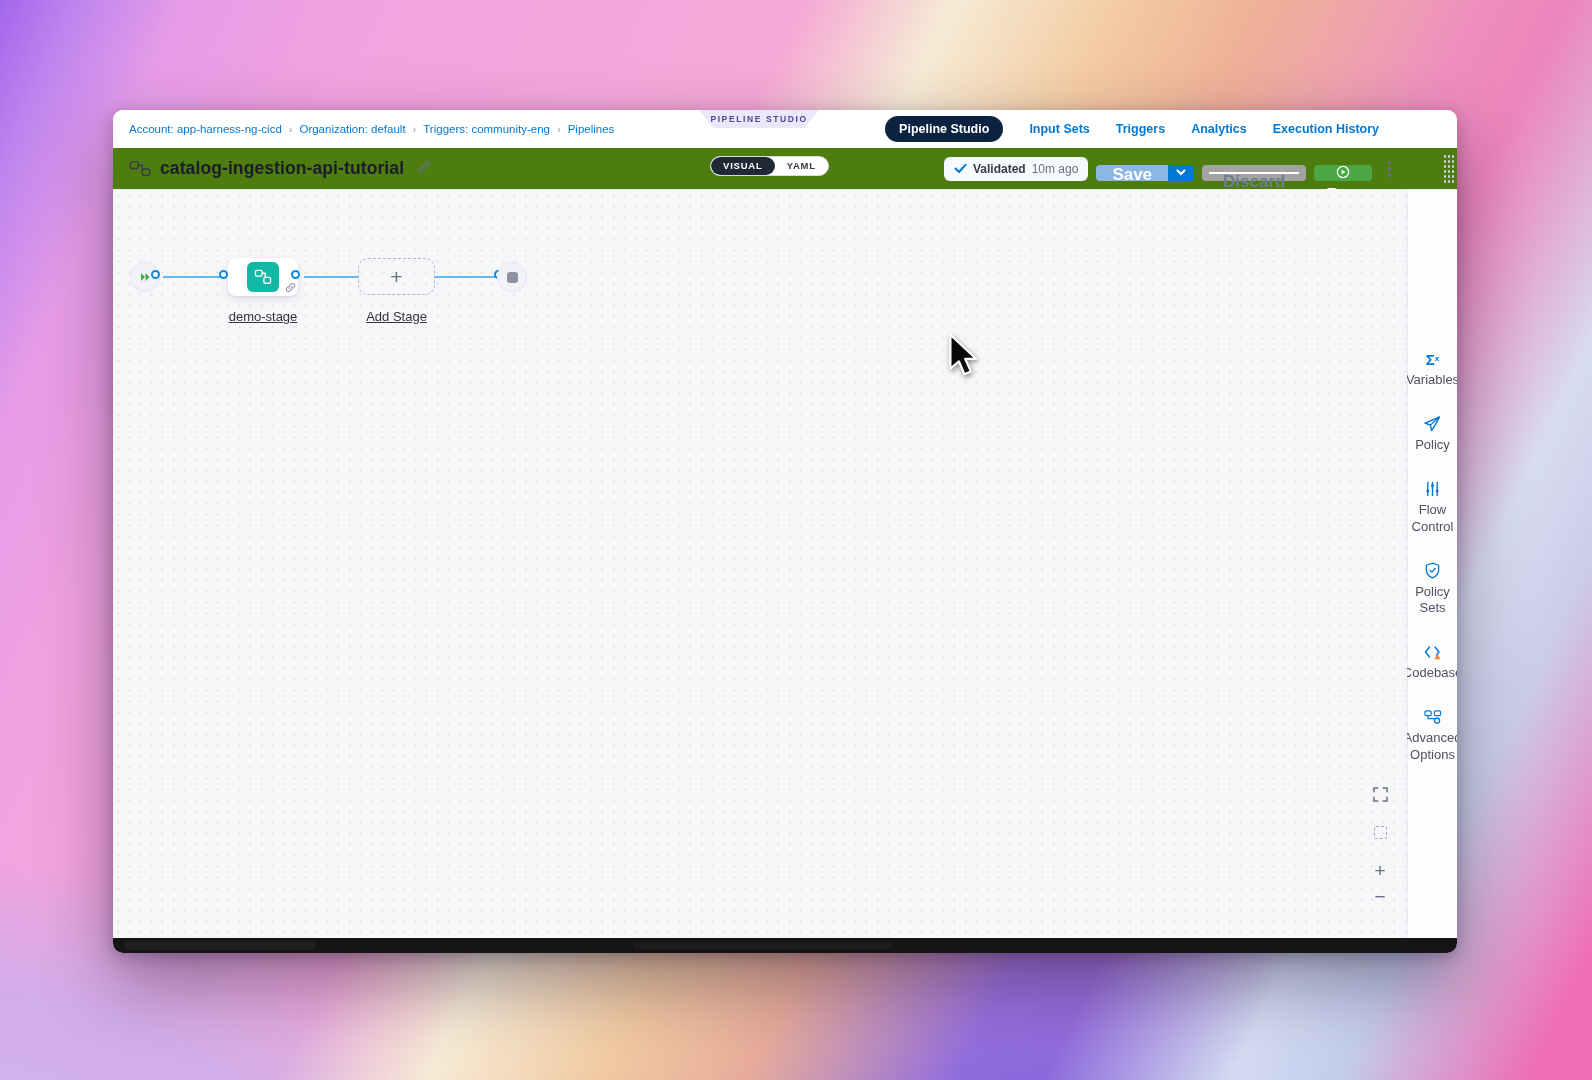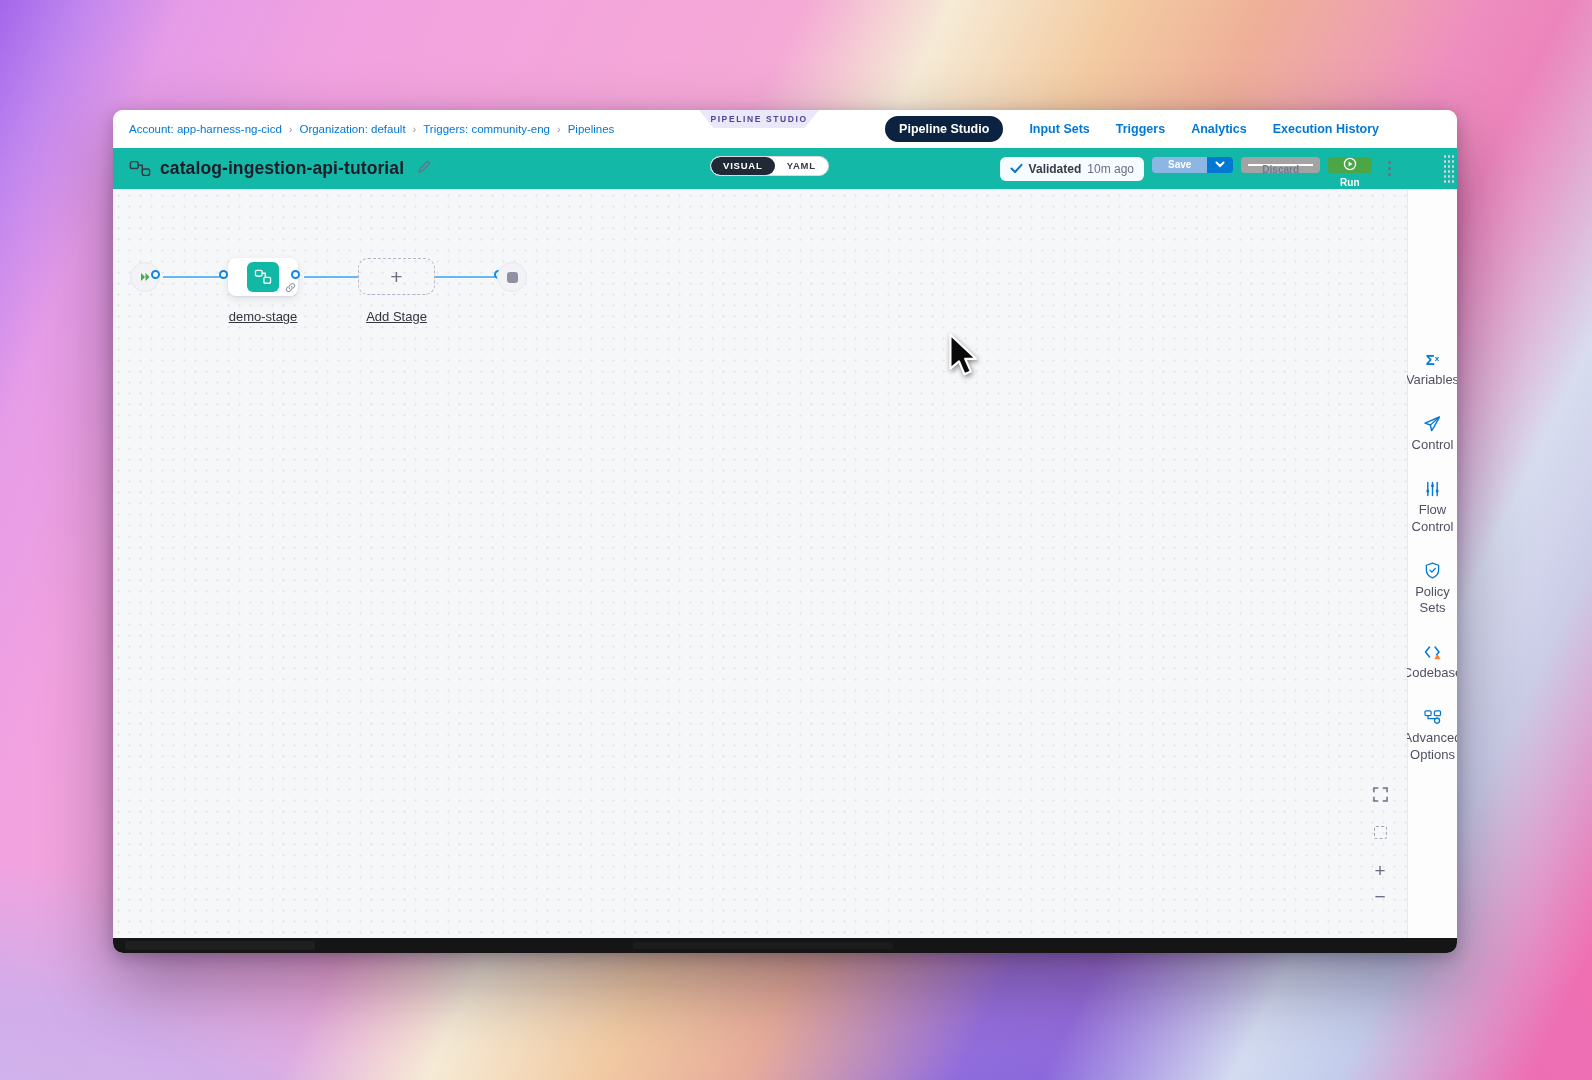--- a/index.html
+++ b/index.html
@@ -29,36 +29,36 @@
   .breadcrumb .sep{color:#9293ab;font-size:11px;}
   .studio-badge{position:absolute;left:586px;top:0;width:120px;height:18px;
     background:#e9e7f8;color:#4d4694;font-size:8.5px;font-weight:700;letter-spacing:1.6px;
     display:flex;align-items:center;justify-content:center;
     clip-path:polygon(0 0,100% 0,88% 100%,12% 100%);}
   .topnav{margin-left:auto;display:flex;align-items:center;gap:26px;padding-right:78px;font-size:12.5px;font-weight:700;}
   .topnav a{color:#0278d5;text-decoration:none;cursor:pointer;white-space:nowrap;}
   .topnav a.active{background:#0b2240;color:#fff;border-radius:999px;padding:6px 14px;}
 
   
-  .toolbar{position:relative;height:42px;background:#14b8a6;border-bottom:1px solid #ebecf2;
+  .toolbar{position:relative;height:42px;background:#4d7c0f;border-bottom:1px solid #ebecf2;
     display:flex;align-items:center;flex:0 0 auto;padding:0 60px 0 16px;}
   .titlegrp{display:flex;align-items:center;gap:9px;}
   .pipe-ic{display:flex;color:#383946;}
   h1.ptitle{font-size:17.5px;font-weight:700;color:#1c1c28;margin:0;letter-spacing:.1px;}
   .editbtn{background:none;border:none;padding:2px;margin-left:2px;cursor:pointer;display:flex;color:#6b6d85;}
   .toggle{position:absolute;left:597px;top:8px;display:flex;border:1px solid #d9dae5;border-radius:999px;background:#fff;overflow:hidden;height:20px;}
   .toggle .seg{border:none;background:transparent;font-size:9.5px;font-weight:700;letter-spacing:.8px;
     color:#383946;padding:0 12px;cursor:pointer;font-family:inherit;line-height:18px;}
   .toggle .seg.active{background:#202a36;color:#fff;border-radius:999px;}
-  .tb-right{margin-left:auto;display:flex;align-items:flex-start;gap:8px;}
+  .tb-right{margin-left:auto;display:flex;align-items:flex-end;gap:8px;}
   .validated{display:flex;align-items:center;gap:6px;background:#f6fbff;border-radius:6px;padding:5px 10px;font-size:12px;}
   .validated b{color:#383946;font-weight:700;}
   .validated span{color:#6b6d85;}
   .savegrp{display:flex;}
-  .btn{font-family:inherit;font-size:10px;font-weight:700;border:none;cursor:pointer;height:16px;border-radius:4px;}
+  .btn{font-family:inherit;font-size:17px;font-weight:700;border:none;cursor:pointer;height:16px;border-radius:4px;}
   .save{background:#8cb6e4;color:#fff;padding:0 16px;border-radius:4px 0 0 4px;}
   .savecaret{background:#0278d5;color:#fff;width:26px;border-radius:0 4px 4px 0;display:flex;align-items:center;justify-content:center;}
   .discard{background:#fff;color:#6c7d93;border:7px solid #a3a3a3;padding:0 14px;}
   .run{background:#4ba746;color:#fff;padding:0 12px;display:flex;align-items:center;gap:6px;flex-direction:column;}
   .kebab{background:none;border:none;cursor:pointer;display:flex;flex-direction:column;gap:2.5px;padding:4px 6px;margin-left:2px;}
   .kebab i{width:3.5px;height:3.5px;border-radius:50%;background:#6b6d85;}
   .grip{position:absolute;right:3px;top:6px;width:11px;height:30px;
     background-image:radial-gradient(#ced0db 0.9px,transparent 1.1px);background-size:4px 5px;cursor:ew-resize;}
 
   
@@ -265,21 +265,21 @@
           <span class="ric ric-sigma">Σ<sup>x</sup></span>
           <span class="rlabel">Variables</span>
         </div>
         <div class="rail-item">
           <span class="ric">
             <svg width="17" height="16" viewBox="0 0 17 16">
               <path d="M15.5 1 L1 7.2 L6.4 9 L7.6 14.6 L10.2 10.6 L15.5 1 Z" fill="none" stroke="#0278d5" stroke-width="1.4" stroke-linejoin="round"></path>
               <path d="M6.4 9 L15.5 1" stroke="#0278d5" stroke-width="1.1"></path>
             </svg>
           </span>
-          <span class="rlabel">Control</span>
+          <span class="rlabel">Policy</span>
         </div>
         <div class="rail-item">
           <span class="ric">
             <svg width="15" height="16" viewBox="0 0 16 17" stroke="#0278d5" stroke-width="1.5" stroke-linecap="round">
               <path d="M3 1.5 v14 M8 1.5 v14 M13 1.5 v14"></path>
               <rect x="1.6" y="9" width="2.8" height="3.4" rx="1.2" fill="#0278d5" stroke="none"></rect>
               <rect x="6.6" y="3.4" width="2.8" height="3.4" rx="1.2" fill="#0278d5" stroke="none"></rect>
               <rect x="11.6" y="9" width="2.8" height="3.4" rx="1.2" fill="#0278d5" stroke="none"></rect>
             </svg>
           </span>

